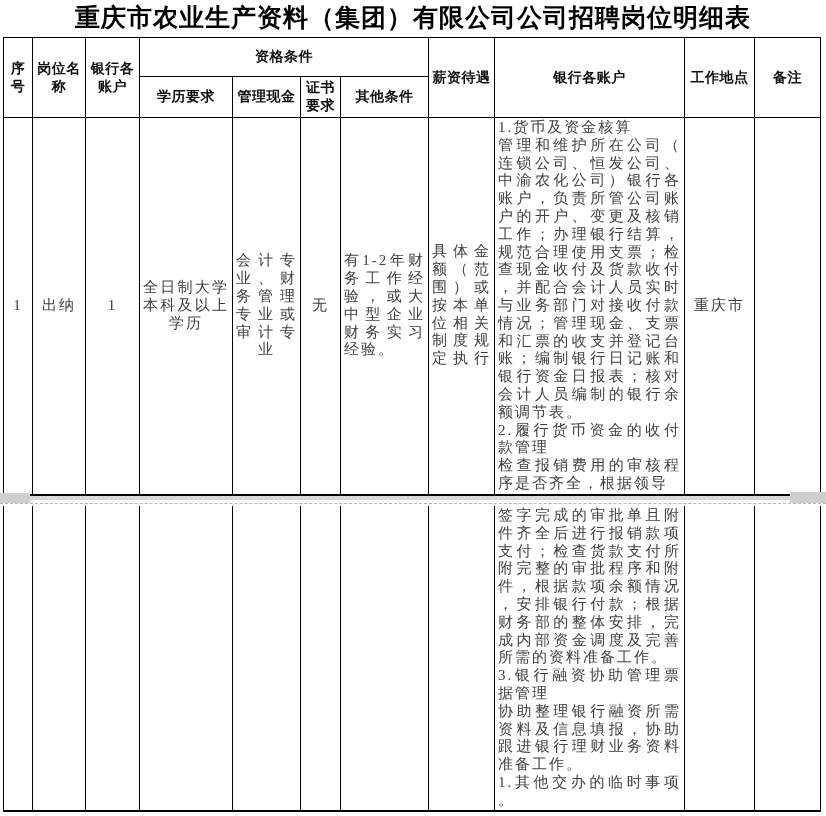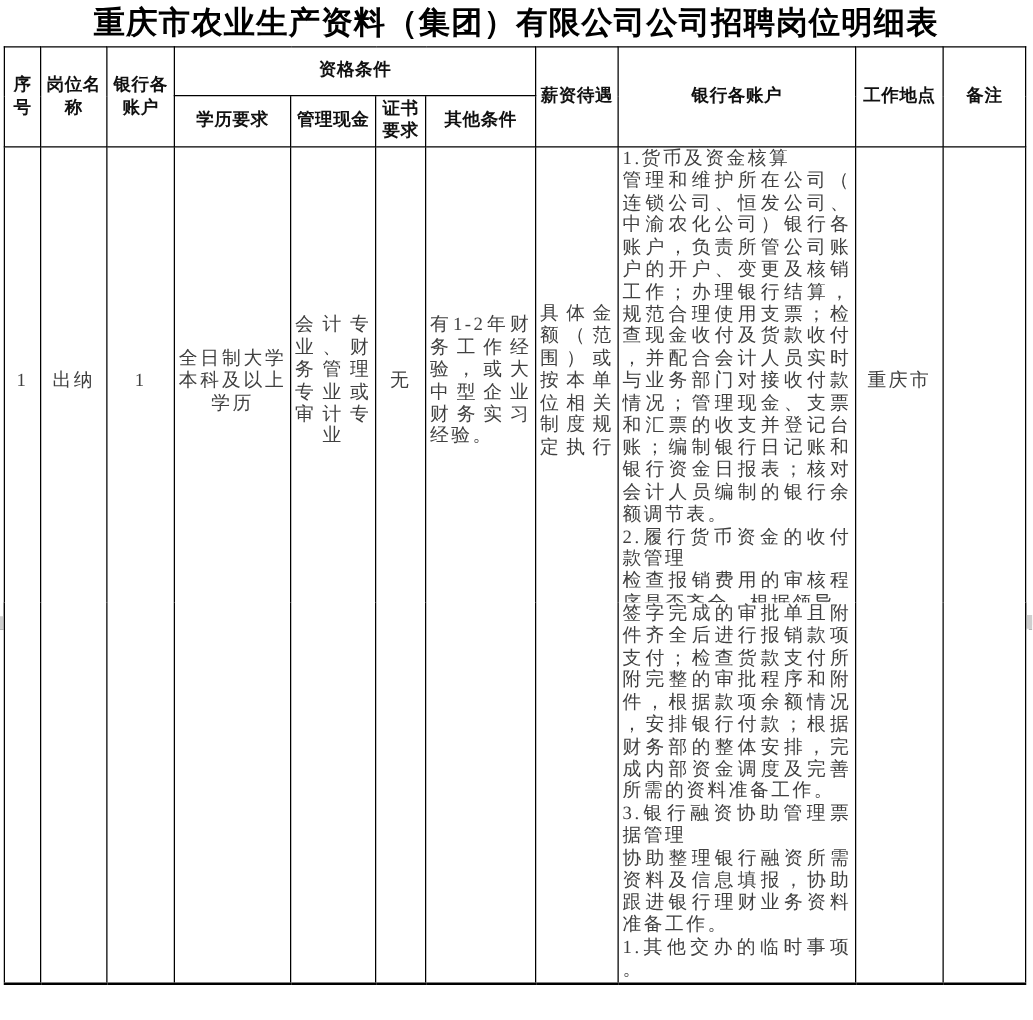--- a/index.html
+++ b/index.html
@@ -9,21 +9,21 @@
   }
   .doc-title{
     position:absolute;top:1px;left:0;width:826px;text-align:center;
     font-size:25px;font-weight:bold;letter-spacing:1px;color:#000;white-space:nowrap;
   }
   table.sheet{
     position:absolute;left:3px;border-collapse:collapse;table-layout:fixed;width:818px;
     background:#fff;
   }
   #t1{top:37px;}
-  #t2{top:482px;}
+  #t2{top:506px;}
   table.sheet th,table.sheet td{
     border:1.5px solid #000;overflow:hidden;
   }
   #t1 tbody td{border-bottom-width:2px;}
   #t2 td{border-top:none;border-bottom-width:2px;}
   th{
     font-size:14px;font-weight:bold;letter-spacing:0.5px;line-height:18px;
     text-align:center;vertical-align:middle;padding:2px 1px;color:#111;
   }
   td{

